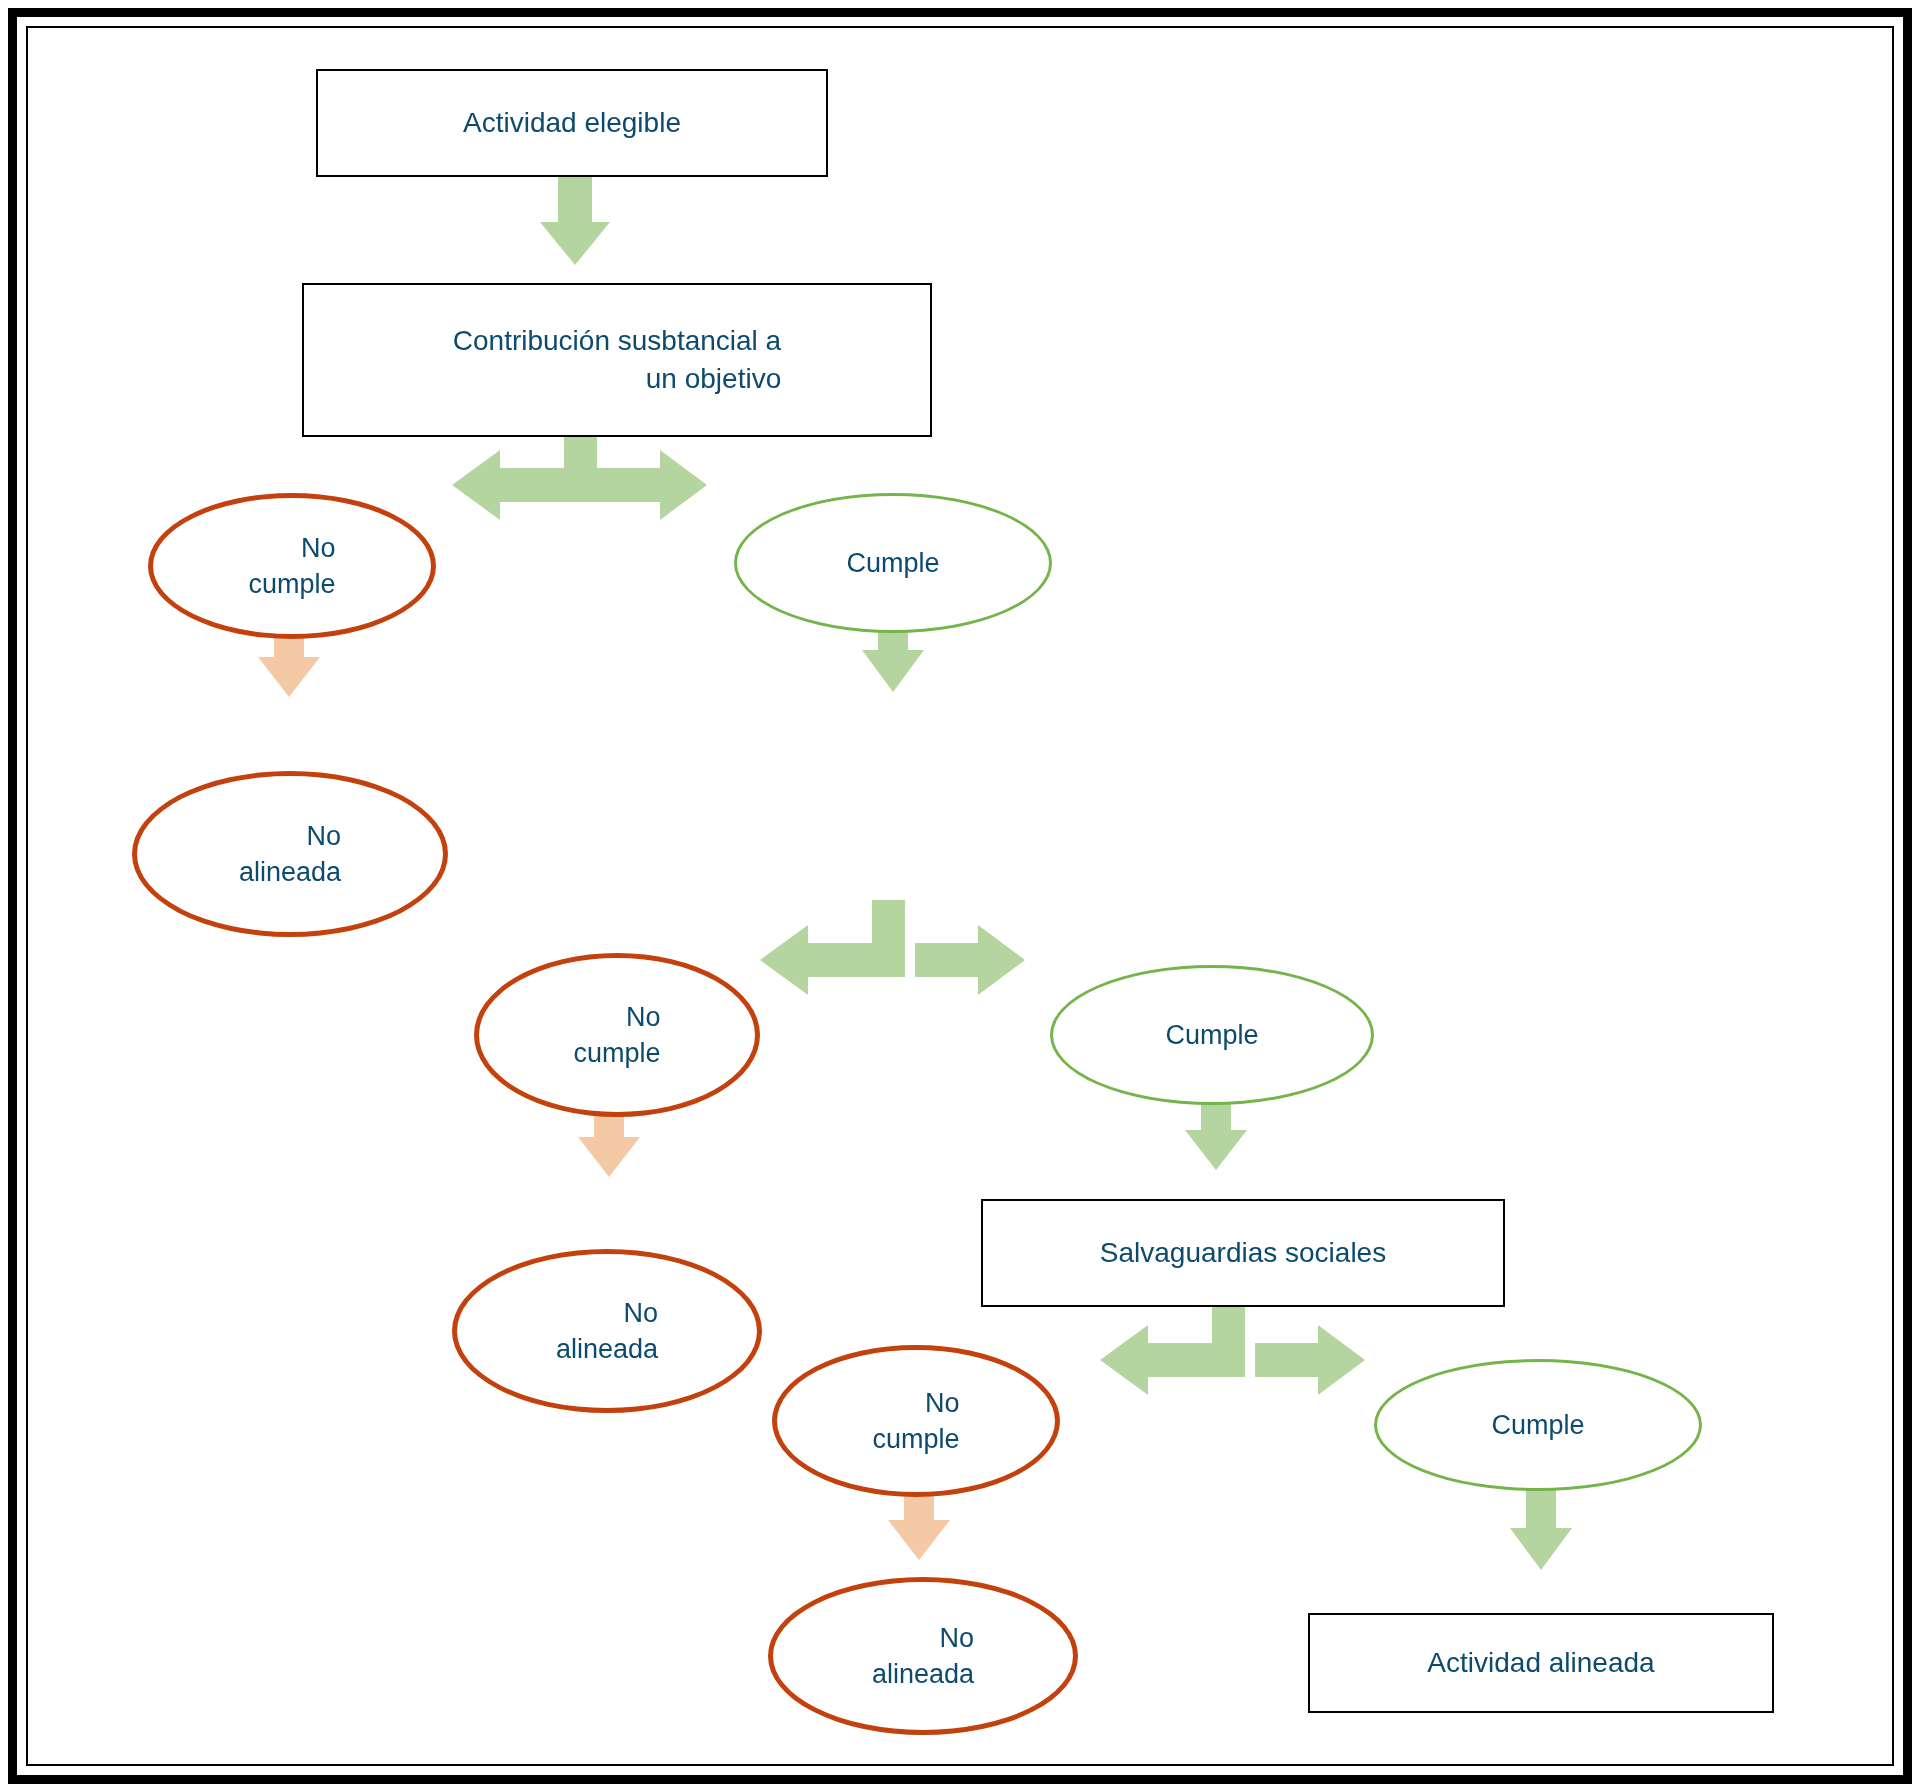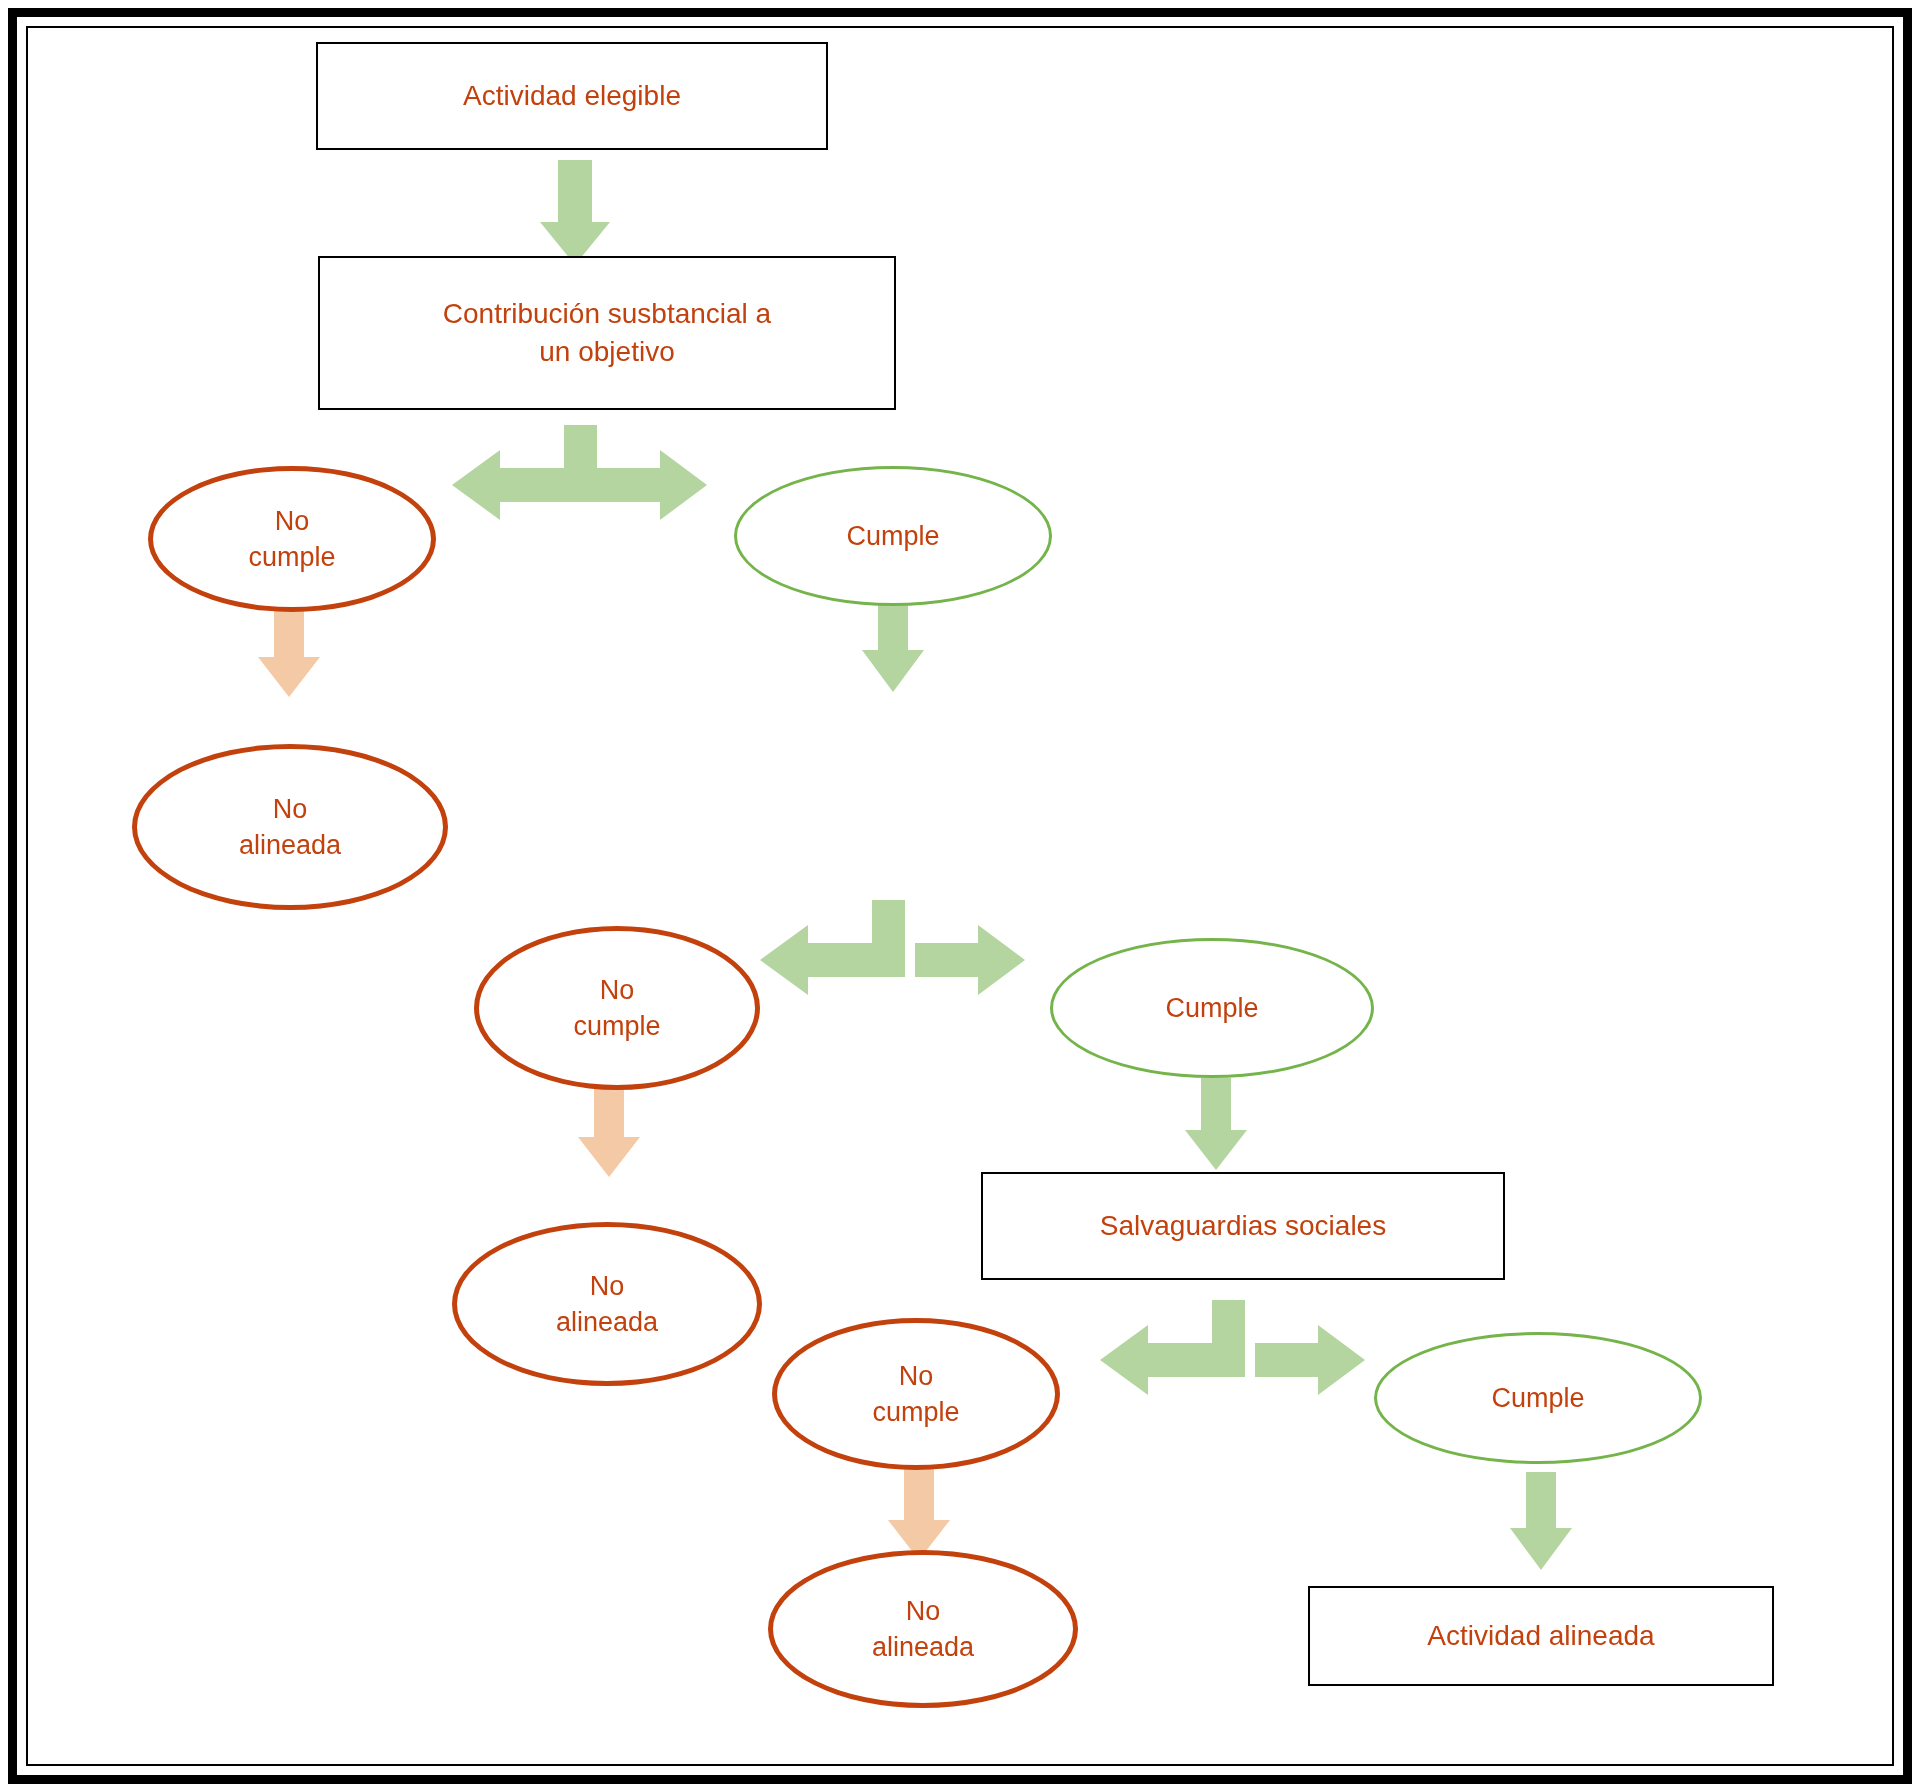--- a/index.html
+++ b/index.html
@@ -39,23 +39,24 @@
     border: 2px solid #000000;
     background: #ffffff;
   }
 
   .node {
     position: absolute;
     box-sizing: border-box;
     display: flex;
     align-items: center;
     justify-content: center;
-    text-align: center;
-    color: #c2410c;
+    text-align: right;
+    color: #0c4a6e;
     line-height: 1.35;
+    margin-top: 27px;
   }
 
   .box {
     border: 2px solid #000000;
     background: #ffffff;
     font-size: 28px;
   }
   .box.bold {
     font-weight: normal;
   }
@@ -157,21 +158,21 @@
   <div class="arrow" style="left:1510px; top:1472px;">
     <svg width="62" height="98" viewBox="0 0 62 98">
       <polygon points="16,0 46,0 46,56 62,56 31,98 0,56 16,56" fill="#b5d5a0"></polygon>
     </svg>
   </div>
 
   <div class="node box" style="left:316px; top:42px; width:512px; height:108px;">
     <span class="label">Actividad elegible</span>
   </div>
 
-  <div class="node box" style="left:318px; top:256px; width:578px; height:154px;">
+  <div class="node box" style="left:302px; top:256px; width:630px; height:154px;">
     <span class="label">Contribución susbtancial a
 un objetivo</span>
   </div>
 
   <div class="node ellipse fail" style="left:148px; top:466px; width:288px; height:146px;">
     <span class="label">No
 cumple</span>
   </div>
 
   <div class="node ellipse pass" style="left:734px; top:466px; width:318px; height:140px;">

